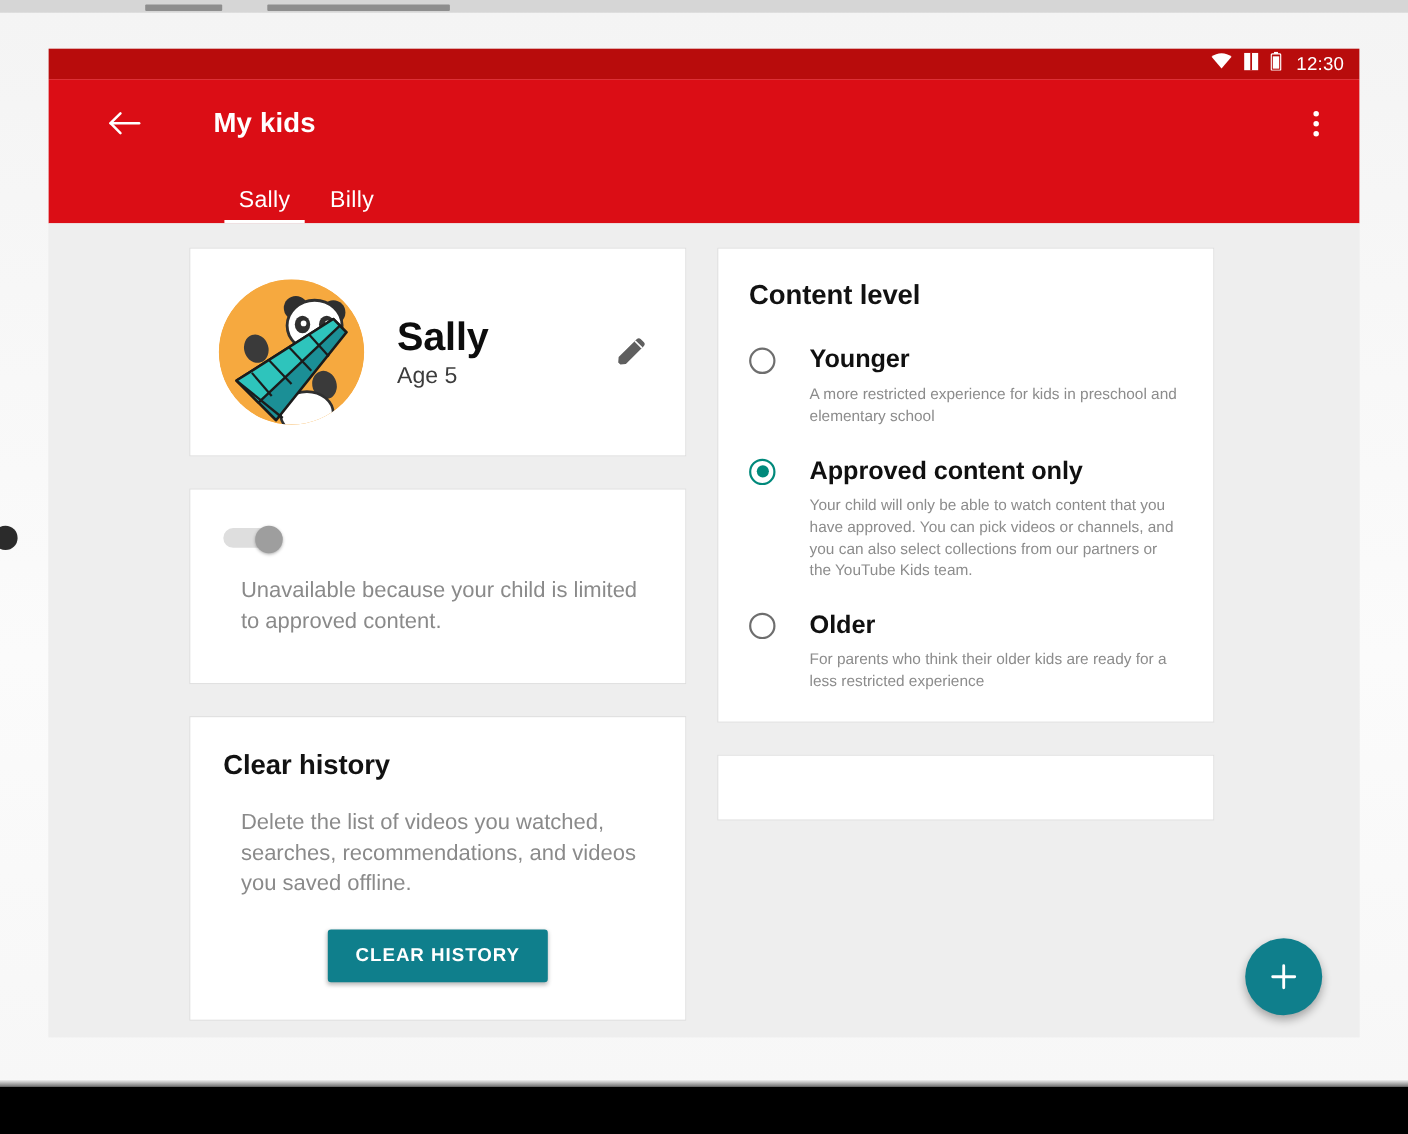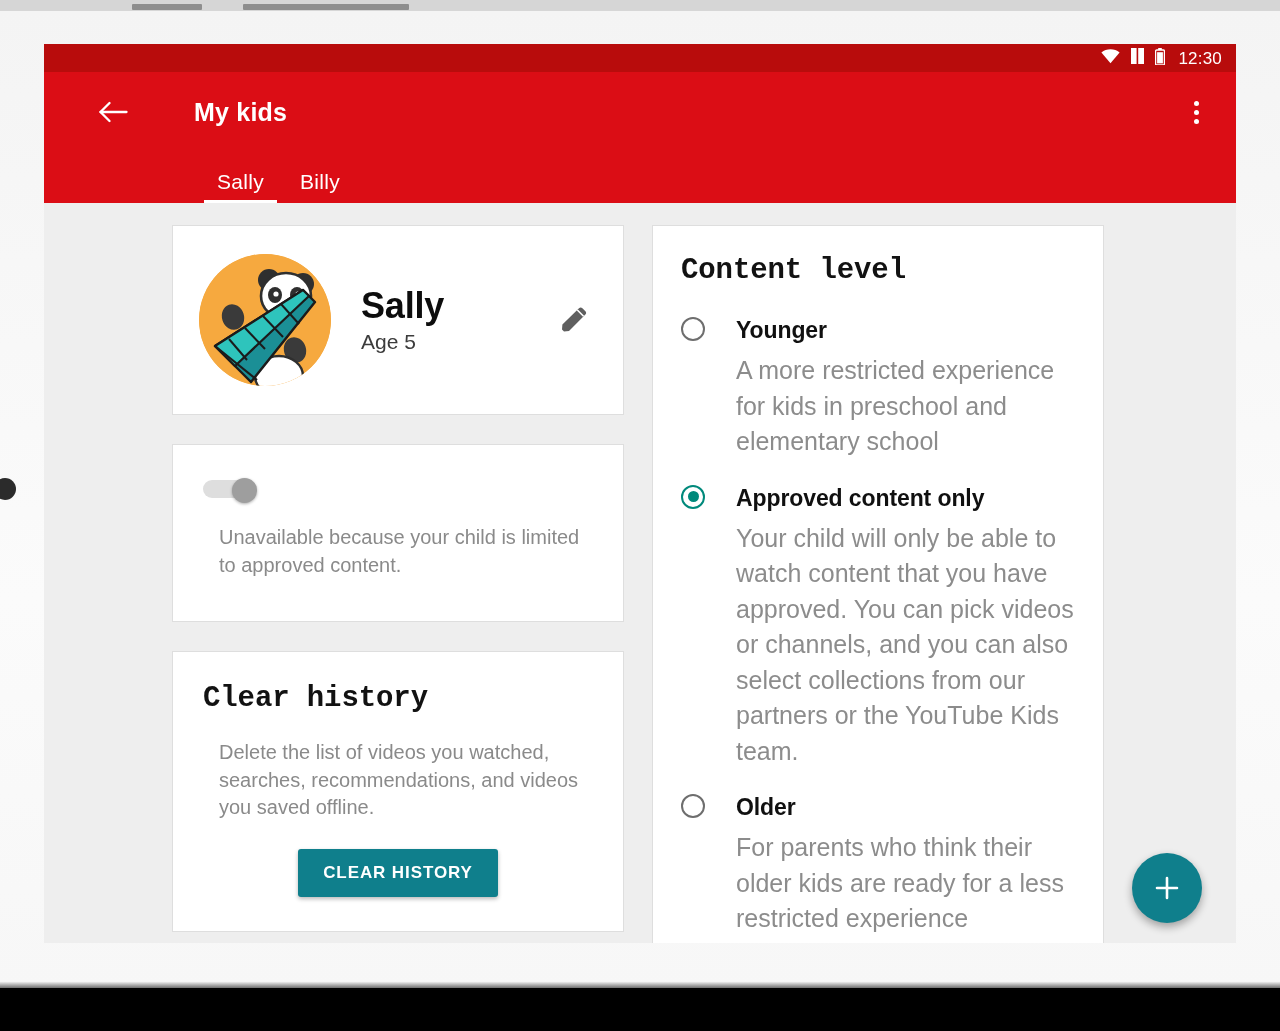--- a/index.html
+++ b/index.html
@@ -219,25 +219,24 @@
   }
 
   
   .card-pad { padding: 27px 30px 30px 30px; }
   .card-head {
     display: flex;
     align-items: center;
     justify-content: space-between;
   }
   .card-title {
-    font-size: 29px;
+    font-size: 25px;
     font-weight: bold;
     color: #121212;
     letter-spacing: -.1px;
-    font-family: Liberation Mono, monospace;
   }
   .card-body {
     font-size: 20px;
     color: #8a8a8a;
     line-height: 1.38;
     margin-top: 24px;
     margin-left: 16px;
   }
 
   
@@ -289,21 +288,21 @@
     font-size: 19px;
     color: #8c8c8c;
     line-height: 1.4;
     margin-top: 16px;
   }
   .radio-list { margin-top: 30px; }
   .radio-item { margin-bottom: 25px; }
   .radio-item:last-child { margin-bottom: 0; }
   .radio-row {
     display: flex;
-    align-items: flex-start;
+    align-items: flex-end;
     cursor: pointer;
   }
   .radio {
     width: 24px; height: 24px;
     border-radius: 50%;
     border: 2px solid #6e6e6e;
     flex: 0 0 auto;
     position: relative;
     background: transparent;
   }
@@ -318,21 +317,21 @@
     background: #00897b;
   }
   .radio-label {
     font-size: 23px;
     font-weight: bold;
     color: #101010;
     margin-left: 31px;
     letter-spacing: -.1px;
   }
   .radio-desc {
-    font-size: 25px;
+    font-size: 14px;
     color: #8c8c8c;
     line-height: 1.42;
     margin: 9px 0 0 55px;
   }
   .level-actions {
     display: flex;
     gap: 36px;
     margin: 34px 0 0 66px;
   }
   .text-btn {

